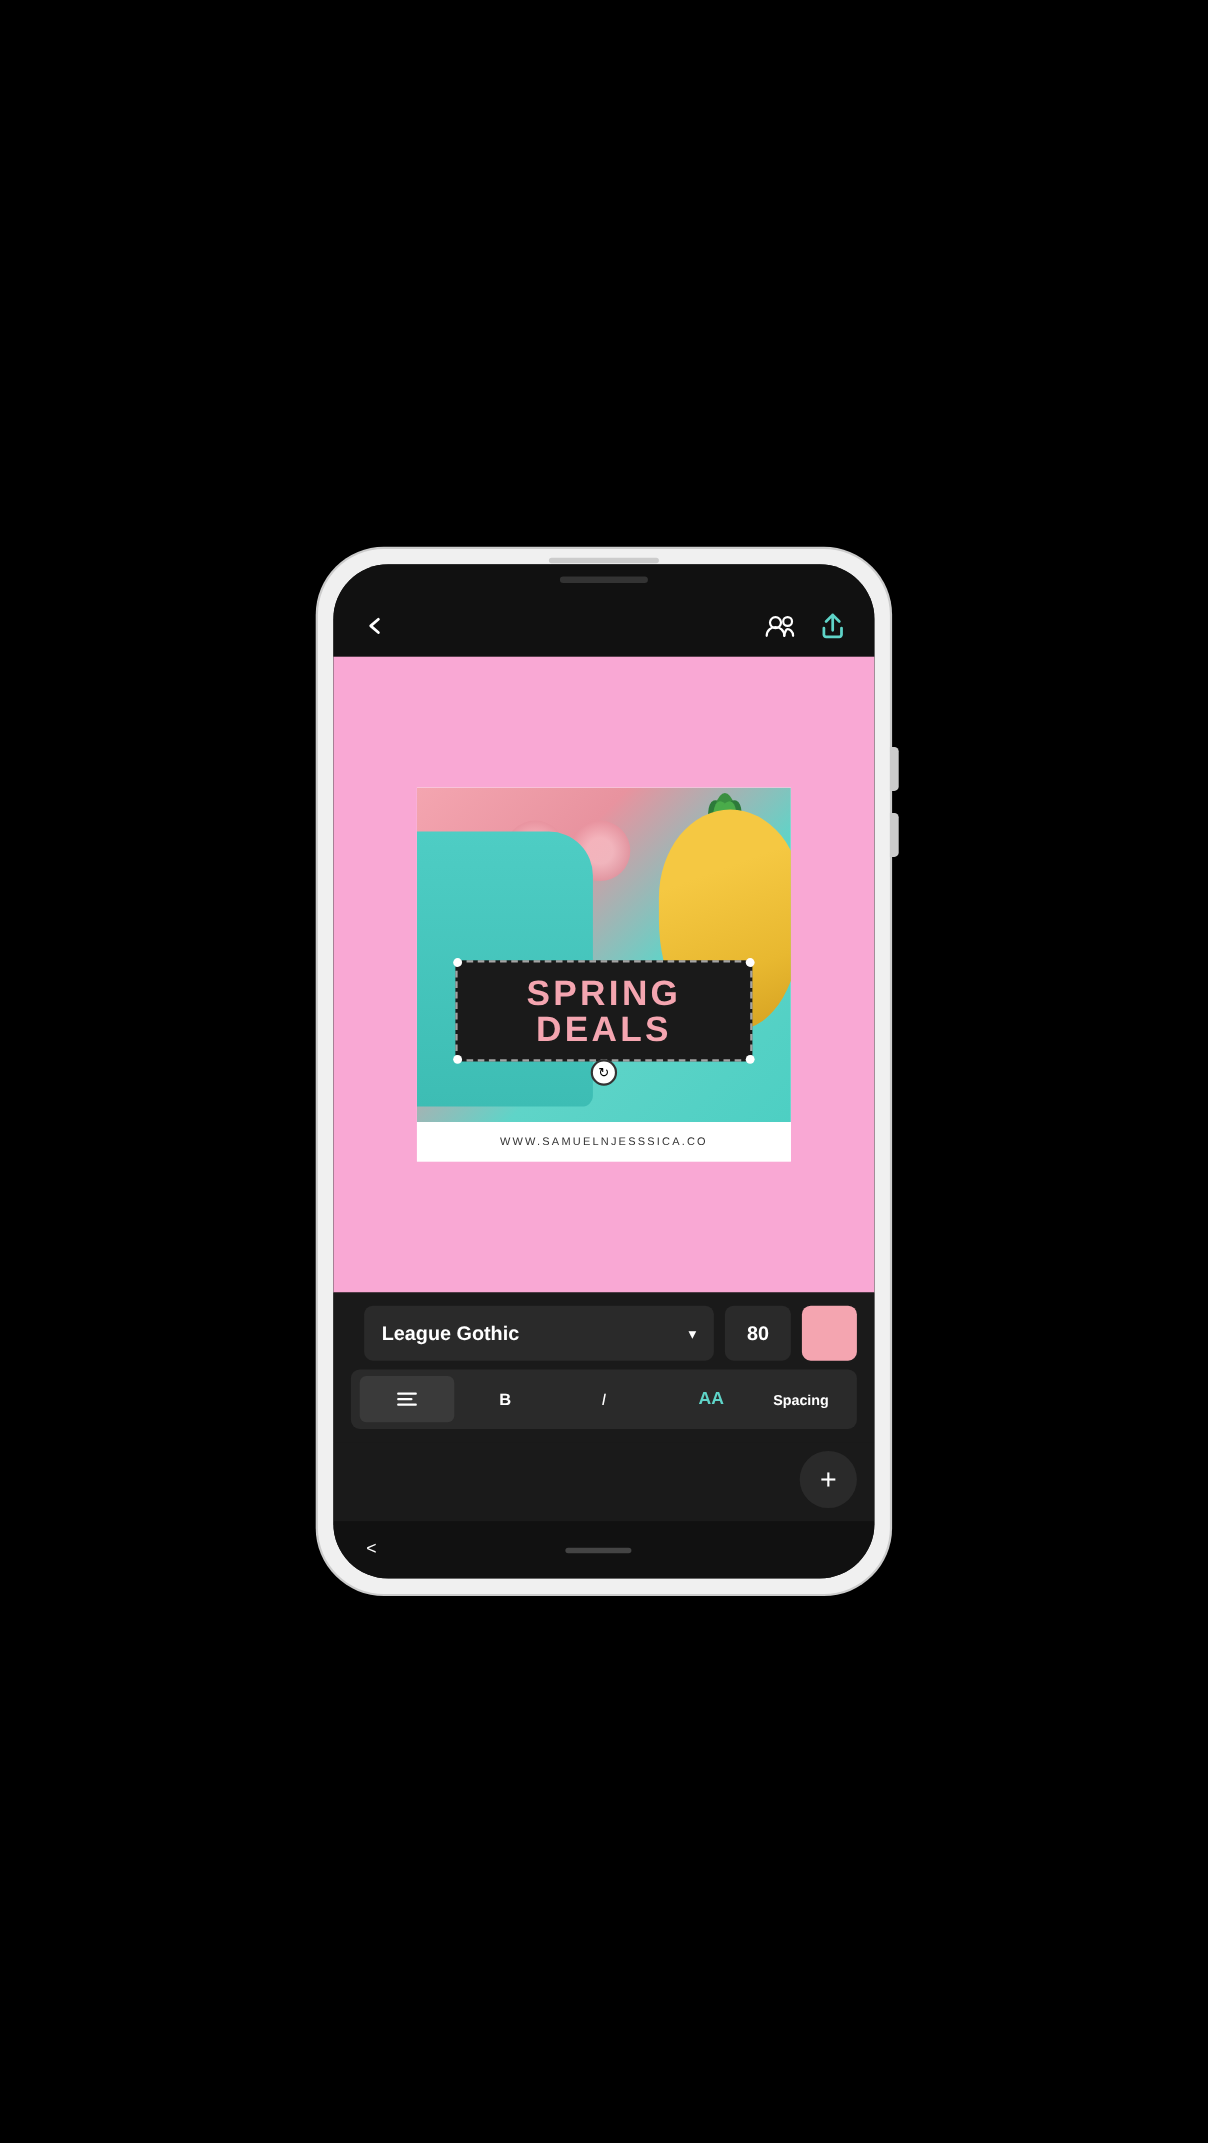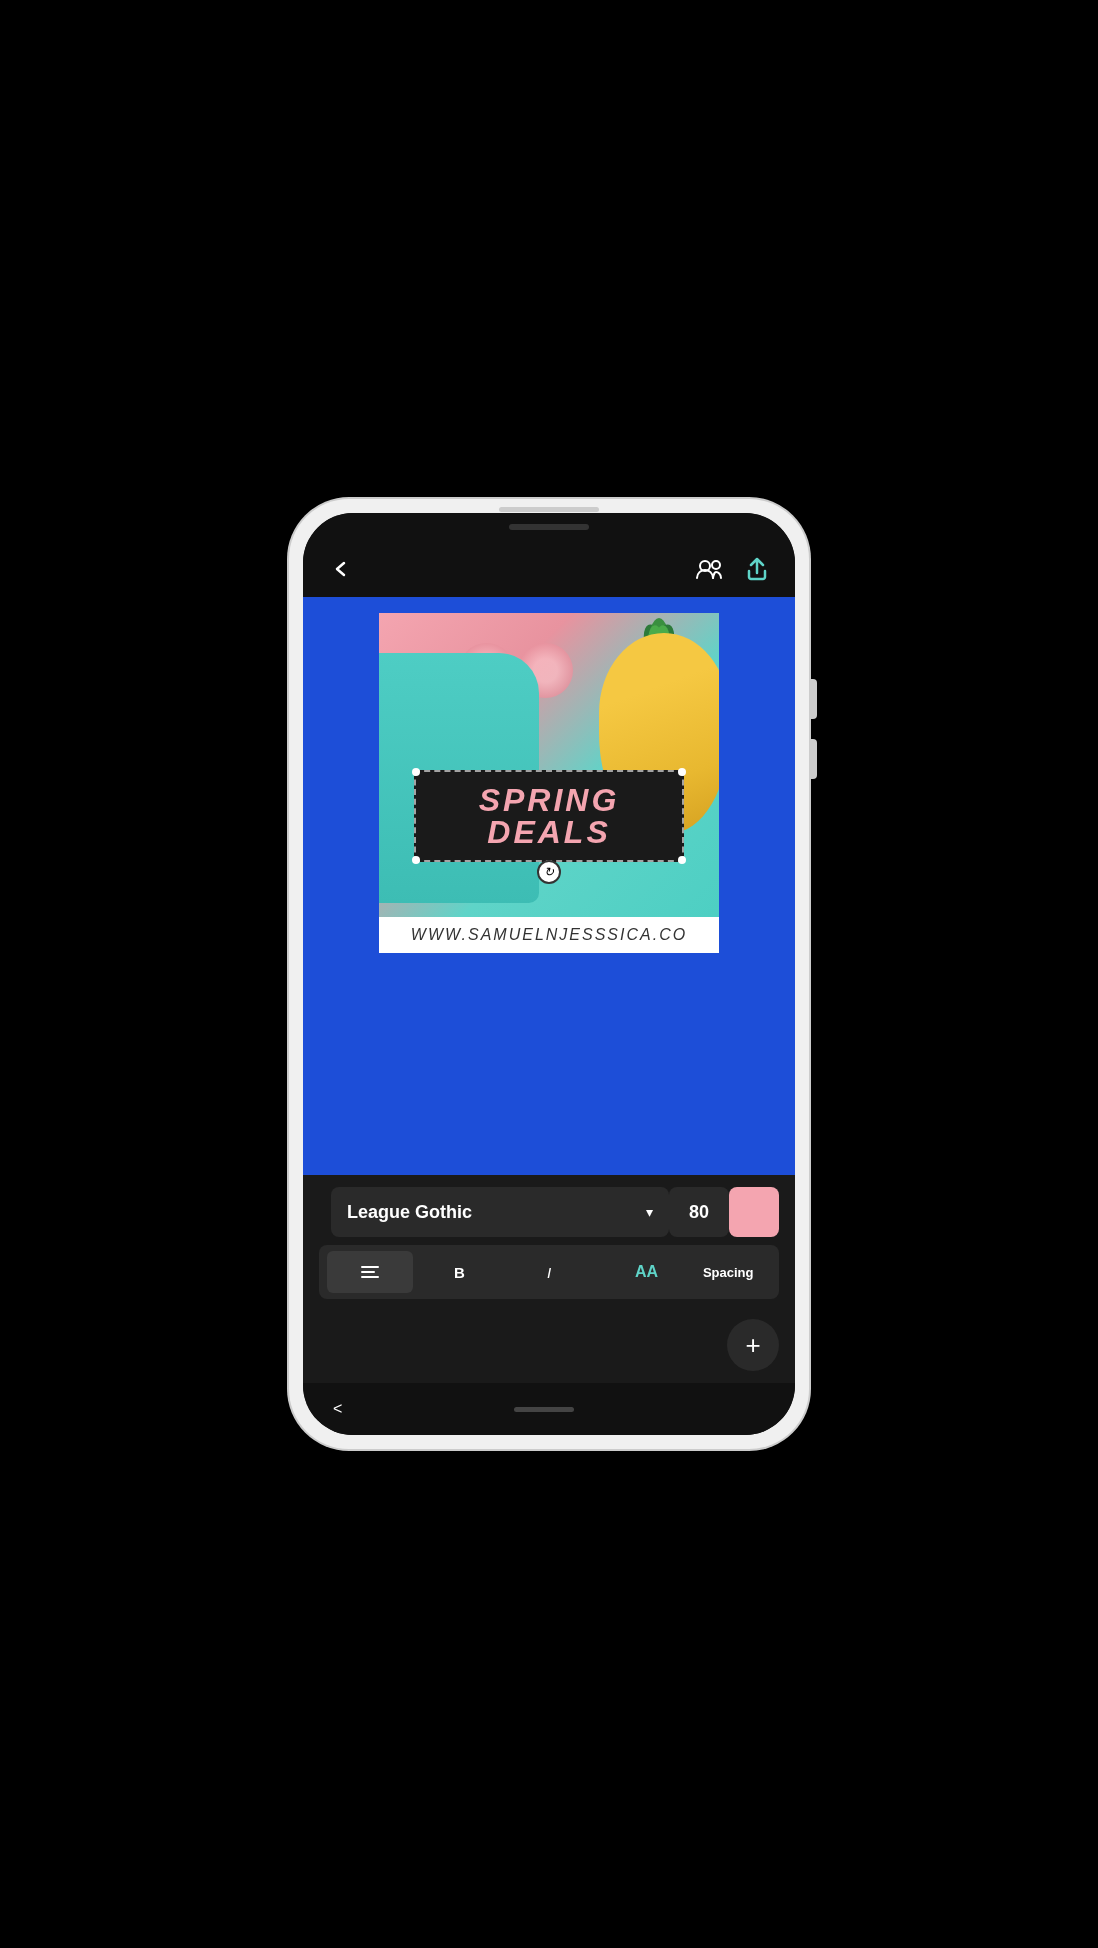--- a/index.html
+++ b/index.html
@@ -72,28 +72,27 @@
     }
 
     .nav-right {
       display: flex;
       gap: 12px;
       align-items: center;
     }
 
     
     .canvas-area {
-      background: #1d4ed8;
+      background: #f9a8d4;
       flex: 1;
       display: flex;
-      align-items: flex-start;
+      align-items: center;
       justify-content: center;
       padding: 16px;
       min-height: 0;
-      font-style: italic;
     }
 
     .design-canvas {
       width: 340px;
       height: 340px;
       background: white;
       position: relative;
       overflow: hidden;
       flex-shrink: 0;
     }
@@ -210,38 +209,38 @@
     
     .canvas-footer {
       height: 36px;
       background: white;
       display: flex;
       align-items: center;
       justify-content: center;
     }
 
     .website-text {
-      font-size: 16px;
+      font-size: 10px;
       letter-spacing: 2px;
       color: #333;
       font-weight: 500;
       text-transform: uppercase;
     }
 
     
     .bottom-panel {
       background: #1a1a1a;
       padding: 12px 16px;
       flex-shrink: 0;
     }
 
     
     .font-row {
       display: flex;
-      gap: 0;
+      gap: 10px;
       align-items: center;
       margin-bottom: 8px;
       padding-left: 12px;
     }
 
     .font-selector {
       flex: 1;
       background: #2a2a2a;
       border-radius: 8px;
       height: 50px;

